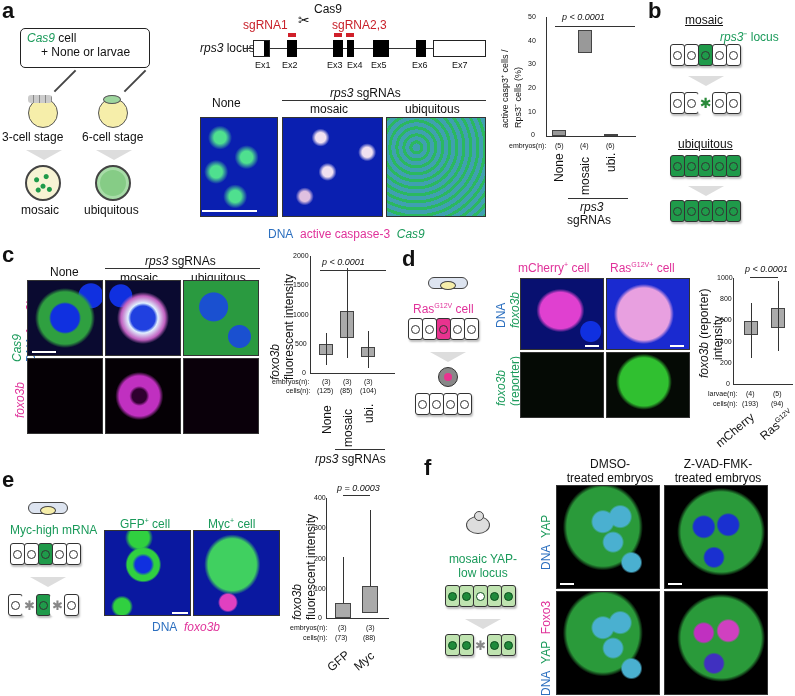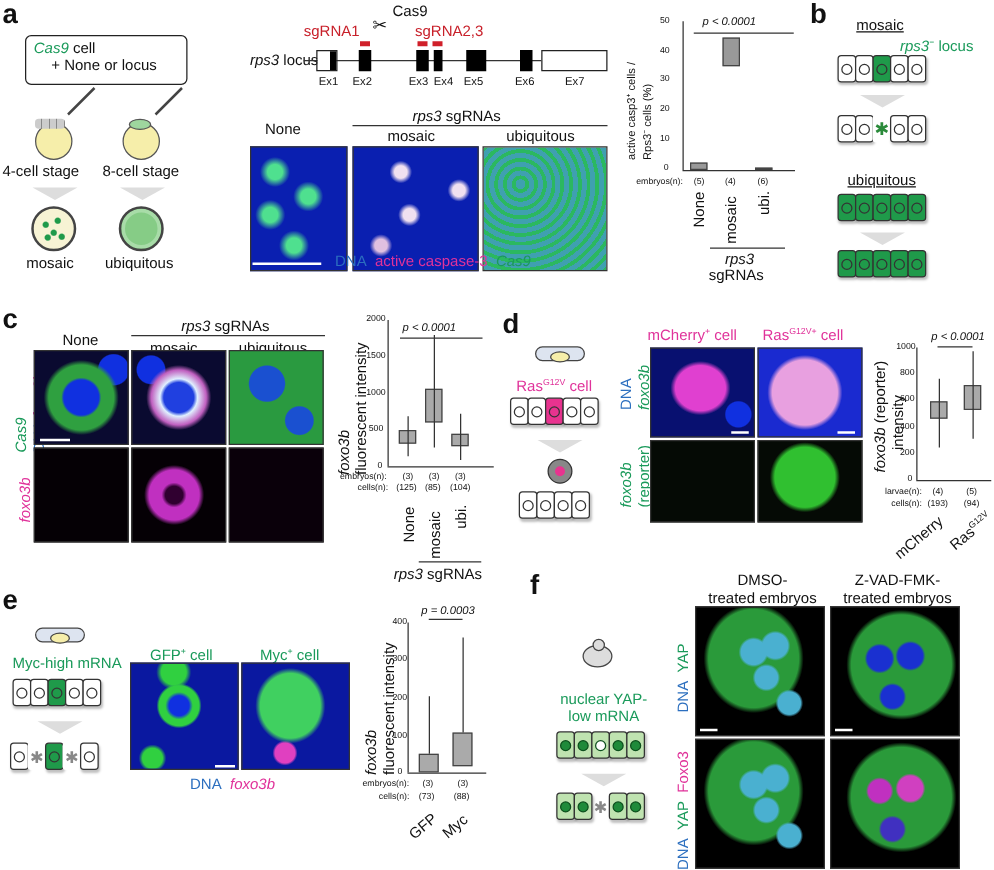--- a/index.html
+++ b/index.html
@@ -32,32 +32,32 @@
   .line { position: absolute; background: #333; }
 </style>
 </head>
 <body>
 
 <div>
   <div class="abs plabel" style="left:2px;top:-2px;">a</div>
 
   <div class="abs" style="left:20px;top:28px;width:130px;height:40px;border:1.5px solid #222;border-radius:5px;padding:2px 6px;">
     <div class="t"><span class="it green">Cas9</span><span> cell</span></div>
-    <div class="t" style="padding-left:14px;">+ None or locus</div>
+    <div class="t" style="padding-left:14px;">+ None or larvae</div>
   </div>
 
   <div class="abs" style="left:28px;top:98px;width:30px;height:30px;border-radius:50%;background:#f6eeaa;border:1px solid #555;"></div>
   <div class="abs" style="left:28px;top:95px;width:24px;height:8px;background:repeating-linear-gradient(90deg,#ccc 0 5px,#888 5px 6px);border-radius:3px;"></div>
   <div class="abs" style="left:98px;top:98px;width:30px;height:30px;border-radius:50%;background:#f6eeaa;border:1px solid #555;"></div>
   <div class="abs" style="left:103px;top:95px;width:18px;height:9px;border-radius:50%;background:#9ed69e;border:1px solid #555;"></div>
   <div class="abs" style="left:50px;top:80px;width:30px;height:2px;background:#444;transform:rotate(-45deg);"></div>
   <div class="abs" style="left:120px;top:80px;width:30px;height:2px;background:#444;transform:rotate(-45deg);"></div>
 
-  <div class="abs t" style="left:2px;top:130px;">4-cell stage</div>
-  <div class="abs t" style="left:82px;top:130px;">8-cell stage</div>
+  <div class="abs t" style="left:2px;top:130px;">3-cell stage</div>
+  <div class="abs t" style="left:82px;top:130px;">6-cell stage</div>
   <div class="arrow" style="left:26px;top:150px;"></div>
   <div class="arrow" style="left:96px;top:150px;"></div>
 
   <div class="abs" style="left:25px;top:165px;width:36px;height:36px;border-radius:50%;background:#f7f3d4;border:2px solid #444;
               background-image:radial-gradient(circle at 30% 40%,#1f9a4a 2px,transparent 3px),radial-gradient(circle at 60% 30%,#1f9a4a 2px,transparent 3px),radial-gradient(circle at 50% 60%,#1f9a4a 2px,transparent 3px),radial-gradient(circle at 70% 70%,#1f9a4a 2px,transparent 3px),radial-gradient(circle at 35% 72%,#1f9a4a 2px,transparent 3px);"></div>
   <div class="abs" style="left:95px;top:165px;width:36px;height:36px;border-radius:50%;background:#86cc86;border:2px solid #444;box-shadow:inset 0 0 0 3px #a8dca8;"></div>
   <div class="abs t" style="left:21px;top:203px;">mosaic</div>
   <div class="abs t" style="left:84px;top:203px;">ubiquitous</div>
 
   <div class="abs t" style="left:200px;top:41px;"><span class="it">rps3</span><span> locus</span></div>
@@ -86,21 +86,21 @@
 
   <div class="abs t" style="left:330px;top:86px;"><span class="it">rps3</span><span> sgRNAs</span></div>
   <div class="line" style="left:282px;top:100px;width:204px;height:1px;"></div>
   <div class="abs t" style="left:212px;top:96px;">None</div>
   <div class="abs t" style="left:310px;top:102px;">mosaic</div>
   <div class="abs t" style="left:405px;top:102px;">ubiquitous</div>
   <div class="micro" style="left:200px;top:117px;width:78px;height:100px;background:radial-gradient(circle at 25% 20%,#4fe08f 6px,transparent 12px),radial-gradient(circle at 60% 40%,#4fe08f 6px,transparent 12px),radial-gradient(circle at 20% 55%,#4fe08f 6px,transparent 12px),radial-gradient(circle at 45% 80%,#4fe08f 6px,transparent 12px),#0a1fb0;"></div>
   <div class="micro" style="left:282px;top:117px;width:101px;height:100px;background:radial-gradient(circle at 38% 20%,#f0e0f0 5px,transparent 9px),radial-gradient(circle at 85% 35%,#f0e0f0 5px,transparent 9px),radial-gradient(circle at 45% 55%,#f0e0f0 5px,transparent 9px),radial-gradient(circle at 22% 80%,#e0c0e0 5px,transparent 9px),#0a1fb0;"></div>
   <div class="micro" style="left:386px;top:117px;width:100px;height:100px;background:repeating-radial-gradient(circle at 30% 30%,#3fa0b0 0 4px,#2bb860 4px 7px);"></div>
   <div class="abs" style="left:202px;top:210px;width:55px;height:2px;background:#fff;"></div>
-  <div class="abs t" style="left:268px;top:202px;">
+  <div class="abs t" style="left:268px;top:227px;">
     <span class="blue">DNA</span>&nbsp;
     <span class="magenta">active caspase-3</span>&nbsp;
     <span class="it green">Cas9</span>
   </div>
 
   <div class="vt ts" style="left:498px;top:128px;">
     <div>active casp3⁺ cells /</div>
       <div>Rps3⁻ cells (%)</div>
   </div>
   <div>
@@ -422,22 +422,22 @@
     <div class="abs t" style="left:326px;top:654px;transform:rotate(-40deg);">GFP</div>
     <div class="abs t" style="left:353px;top:654px;transform:rotate(-40deg);">Myc</div>
   </div>
 </div>
 
 <div>
   <div class="abs plabel" style="left:424px;top:455px;">f</div>
   <div class="abs" style="left:466px;top:516px;width:24px;height:18px;border-radius:50%;background:#ddd;border:1px solid #444;"></div>
   <div class="abs" style="left:474px;top:511px;width:10px;height:10px;border-radius:50%;background:#ddd;border:1px solid #444;"></div>
   <div class="abs t green" style="left:443px;top:552px;text-align:center;width:80px;">
-    <div>nuclear YAP-</div>
-      <div>low mRNA</div>
+    <div>mosaic YAP-</div>
+      <div>low locus</div>
   </div>
   <div class="cellrow" style="left:445px;top:585px;">
     <div class="cell lg">
         <i></i>
       </div>
       <div class="cell lg">
         <i></i>
       </div>
       <div class="cell lg">
         <i class="w"></i>

